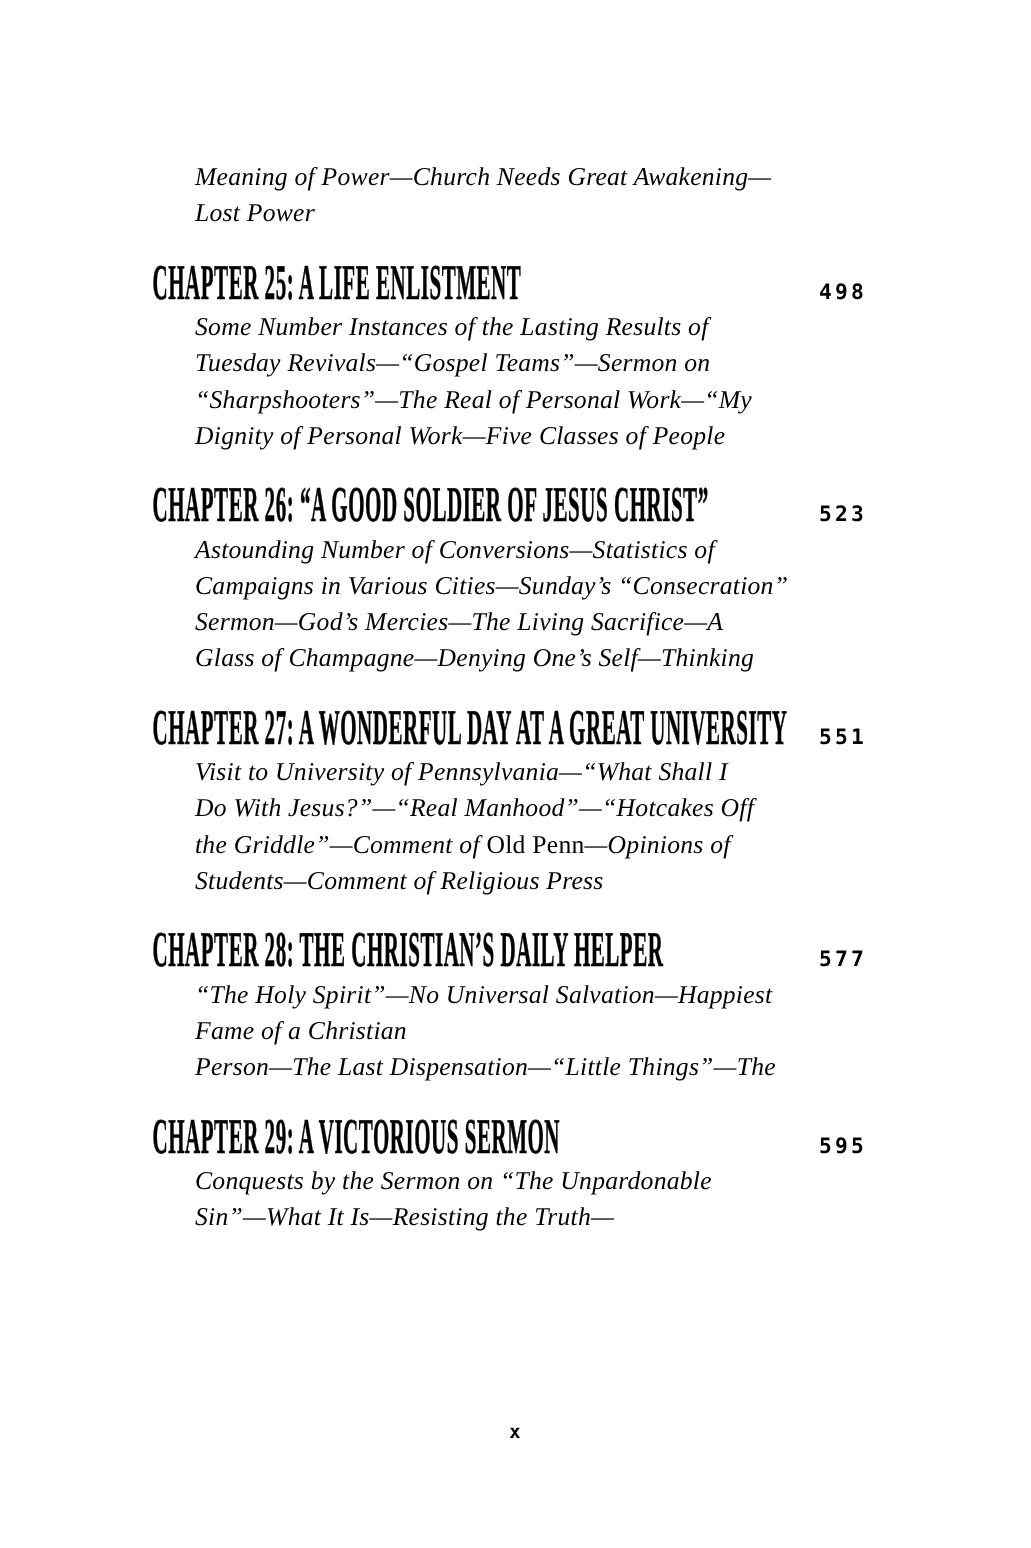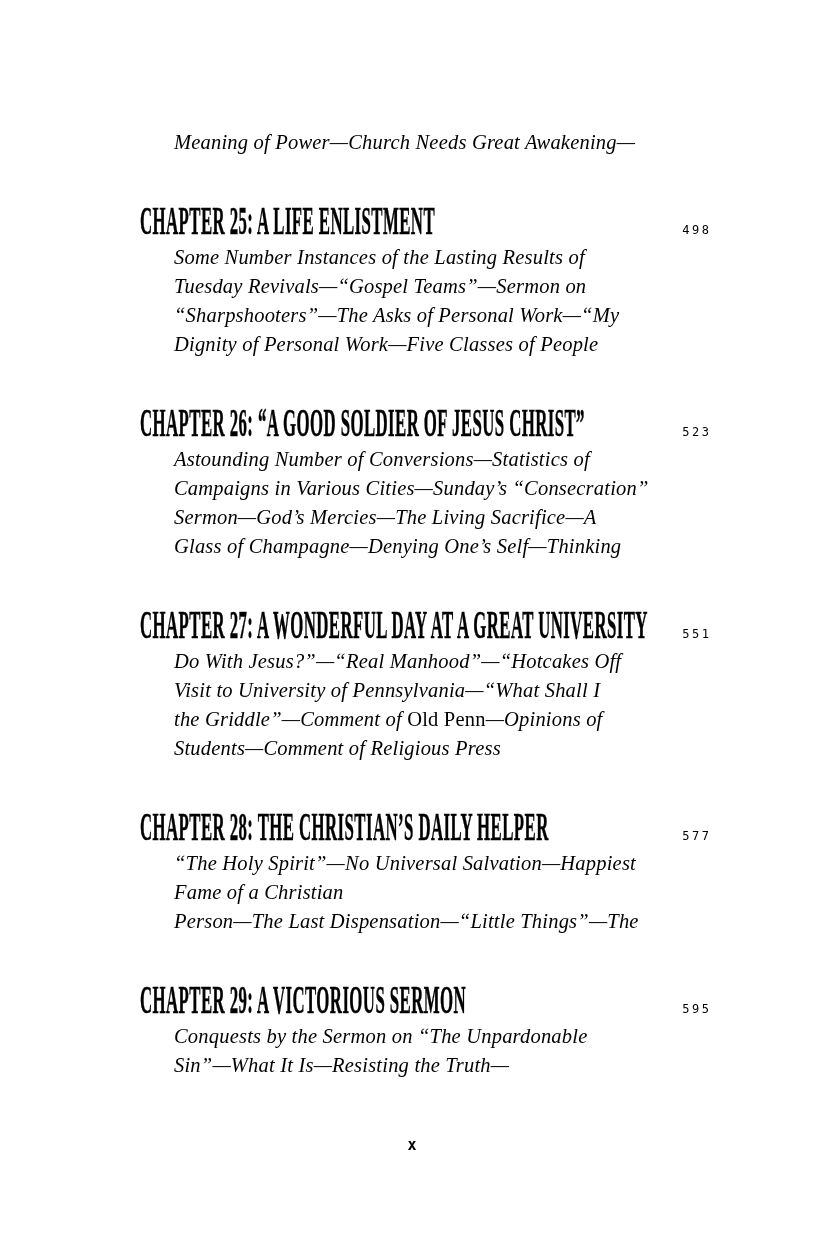--- a/index.html
+++ b/index.html
@@ -16,21 +16,21 @@
   }
   .page {
     position: relative;
     width: 825px;
     height: 1238px;
     background: #ffffff;
   }
   .content {
     position: absolute;
     top: 128px;
-    left: 140px;
+    left: 122px;
     width: 569px;
   }
   
   .desc {
     margin-left: 34px;
     margin-top: 2px;
     font-style: italic;
     font-size: 20.5px;
     line-height: 29px;
     letter-spacing: 0.2px;
@@ -40,21 +40,21 @@
   }
   .desc .roman {
     font-style: normal;
     text-align: center;
   }
   .continuation {
     margin-top: 0;
   }
   
   .entry {
-    margin-top: 44px;
+    margin-top: 20px;
   }
   .entry-header {
     display: flex;
     align-items: baseline;
   }
   .chapter-title {
     flex: 1 1 0;
     min-width: 0;
     margin: 0;
     font-weight: bold;
@@ -65,22 +65,22 @@
   .condensed {
     display: inline-block;
     transform-origin: 0 80%;
     transform: scaleX(0.42);
     letter-spacing: 1px;
     -webkit-text-stroke: 0.5px #000000;
   }
   .page-num {
     flex: 0 0 auto;
     font-family: "DejaVu Sans Mono", monospace;
-    font-weight: normal;
-    font-size: 12px;
+    font-weight: bold;
+    font-size: 17px;
     letter-spacing: 2.5px;
     margin-right: -2.5px;
   }
   
   .folio-row {
     position: absolute;
     top: 1136px;
     left: 0;
     width: 825px;
     text-align: center;
@@ -93,31 +93,32 @@
   }
 </style>
 </head>
 <body>
 
 <div class="page">
   <div class="content">
 
     <div class="desc continuation">
         <div class="desc-line"><span>Meaning of Power—Church Needs Great Awakening—</span></div>
+        <div class="desc-line"><span>Lost Power</span></div>
       </div>
 
     <section class="entry">
       <div class="entry-header">
         <h2 class="chapter-title"><span class="condensed" style="transform: scaleX(0.42);">CHAPTER 25: A LIFE ENLISTMENT</span></h2>
         <span class="page-num">498</span>
       </div>
       <div class="desc">
           <div class="desc-line"><span>Some Number Instances of the Lasting Results of</span></div>
           <div class="desc-line"><span>Tuesday Revivals—“Gospel Teams”—Sermon on</span></div>
-          <div class="desc-line"><span>“Sharpshooters”—The Asks of Personal Work—“My</span></div>
+          <div class="desc-line"><span>“Sharpshooters”—The Real of Personal Work—“My</span></div>
           <div class="desc-line"><span>Dignity of Personal Work—Five Classes of People</span></div>
         </div>
     </section>
 
     <section class="entry">
       <div class="entry-header">
         <h2 class="chapter-title"><span class="condensed" style="transform: scaleX(0.42);">CHAPTER 26: “A GOOD SOLDIER OF JESUS CHRIST”</span></h2>
         <span class="page-num">523</span>
       </div>
       <div class="desc">
@@ -127,22 +128,22 @@
           <div class="desc-line"><span>Glass of Champagne—Denying One’s Self—Thinking</span></div>
         </div>
     </section>
 
     <section class="entry">
       <div class="entry-header">
         <h2 class="chapter-title"><span class="condensed" style="transform: scaleX(0.42);">CHAPTER 27: A WONDERFUL DAY AT A GREAT UNIVERSITY</span></h2>
         <span class="page-num">551</span>
       </div>
       <div class="desc">
+          <div class="desc-line"><span>Visit to University of Pennsylvania—“What Shall I</span></div>
           <div class="desc-line"><span>Do With Jesus?”—“Real Manhood”—“Hotcakes Off</span></div>
-          <div class="desc-line"><span>Visit to University of Pennsylvania—“What Shall I</span></div>
           <div class="desc-line"><span>the Griddle”—Comment of </span><span class="roman">Old Penn</span><span>—Opinions of</span></div>
           <div class="desc-line"><span>Students—Comment of Religious Press</span></div>
         </div>
     </section>
 
     <section class="entry">
       <div class="entry-header">
         <h2 class="chapter-title"><span class="condensed" style="transform: scaleX(0.42);">CHAPTER 28: THE CHRISTIAN’S DAILY HELPER</span></h2>
         <span class="page-num">577</span>
       </div>

